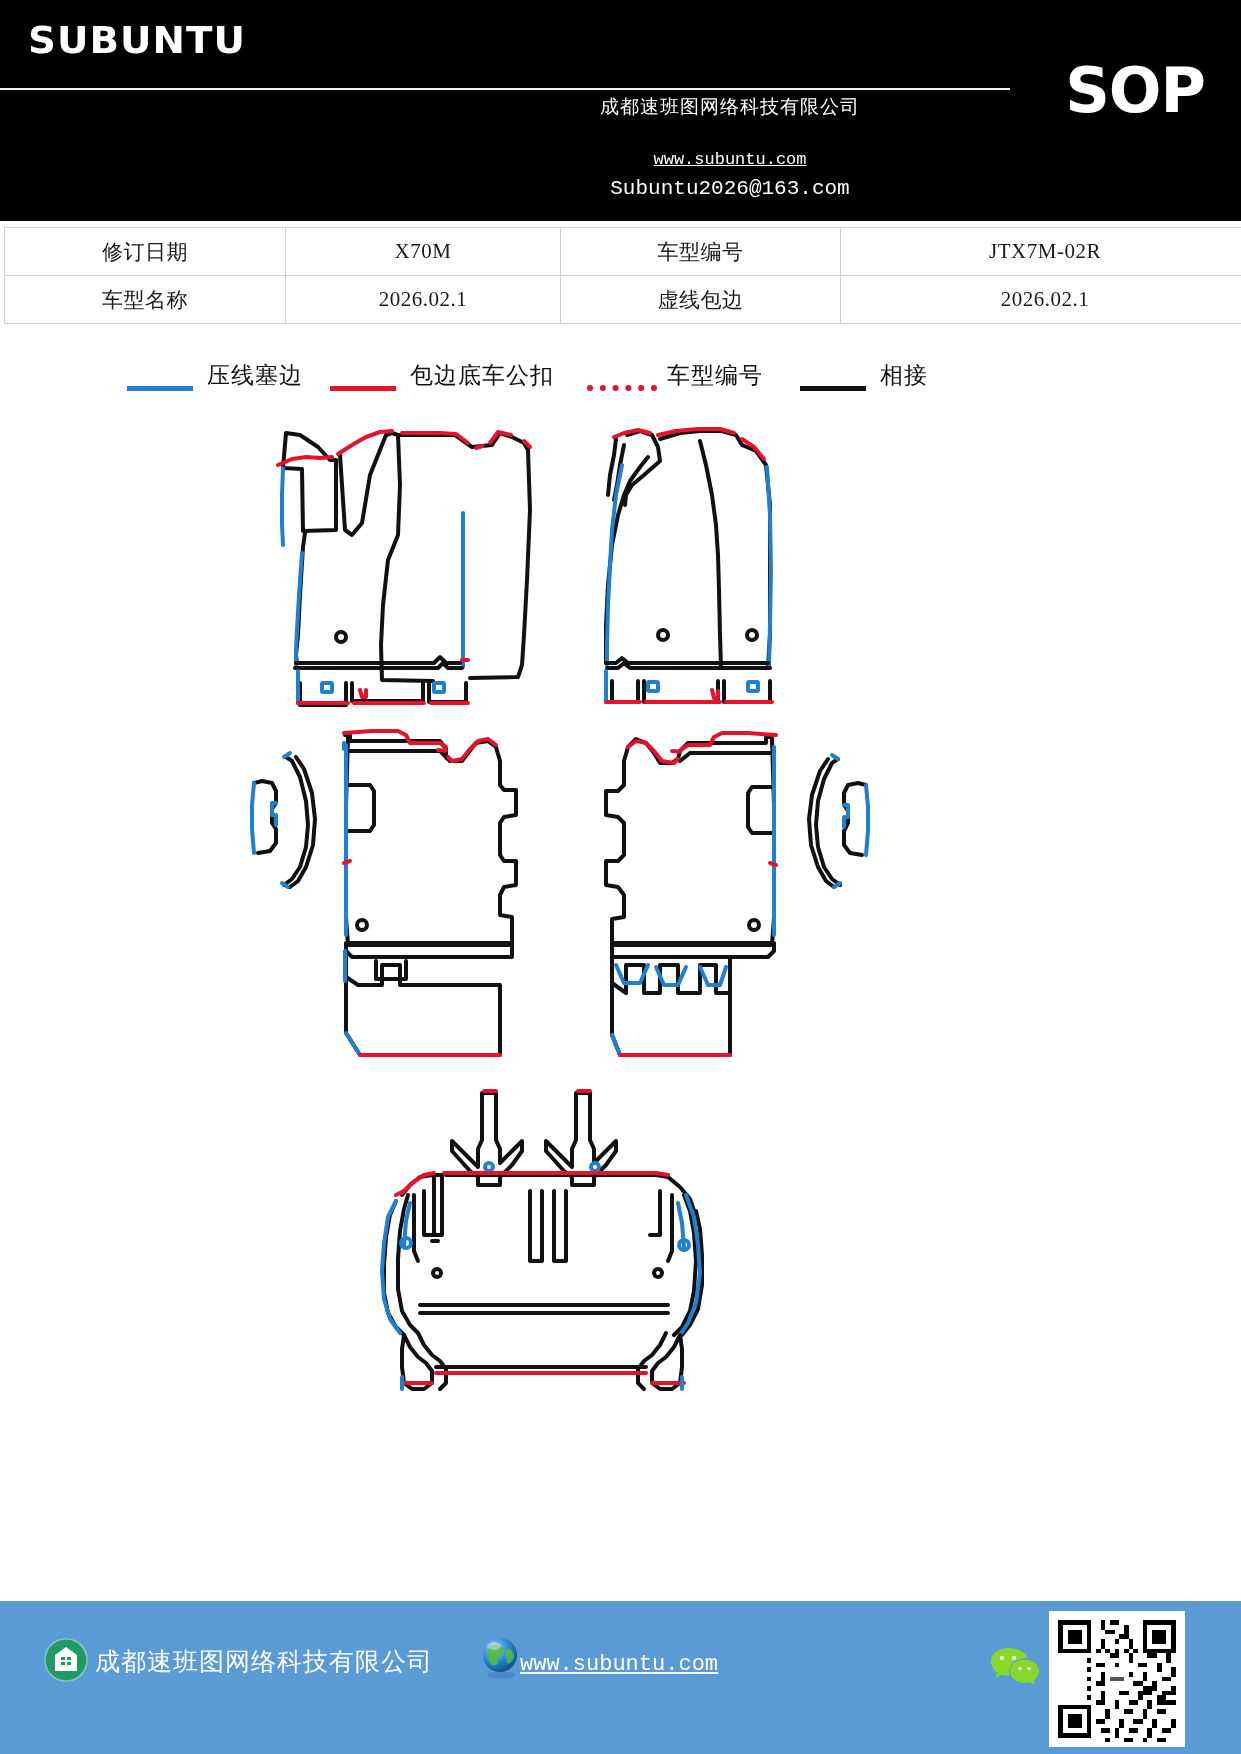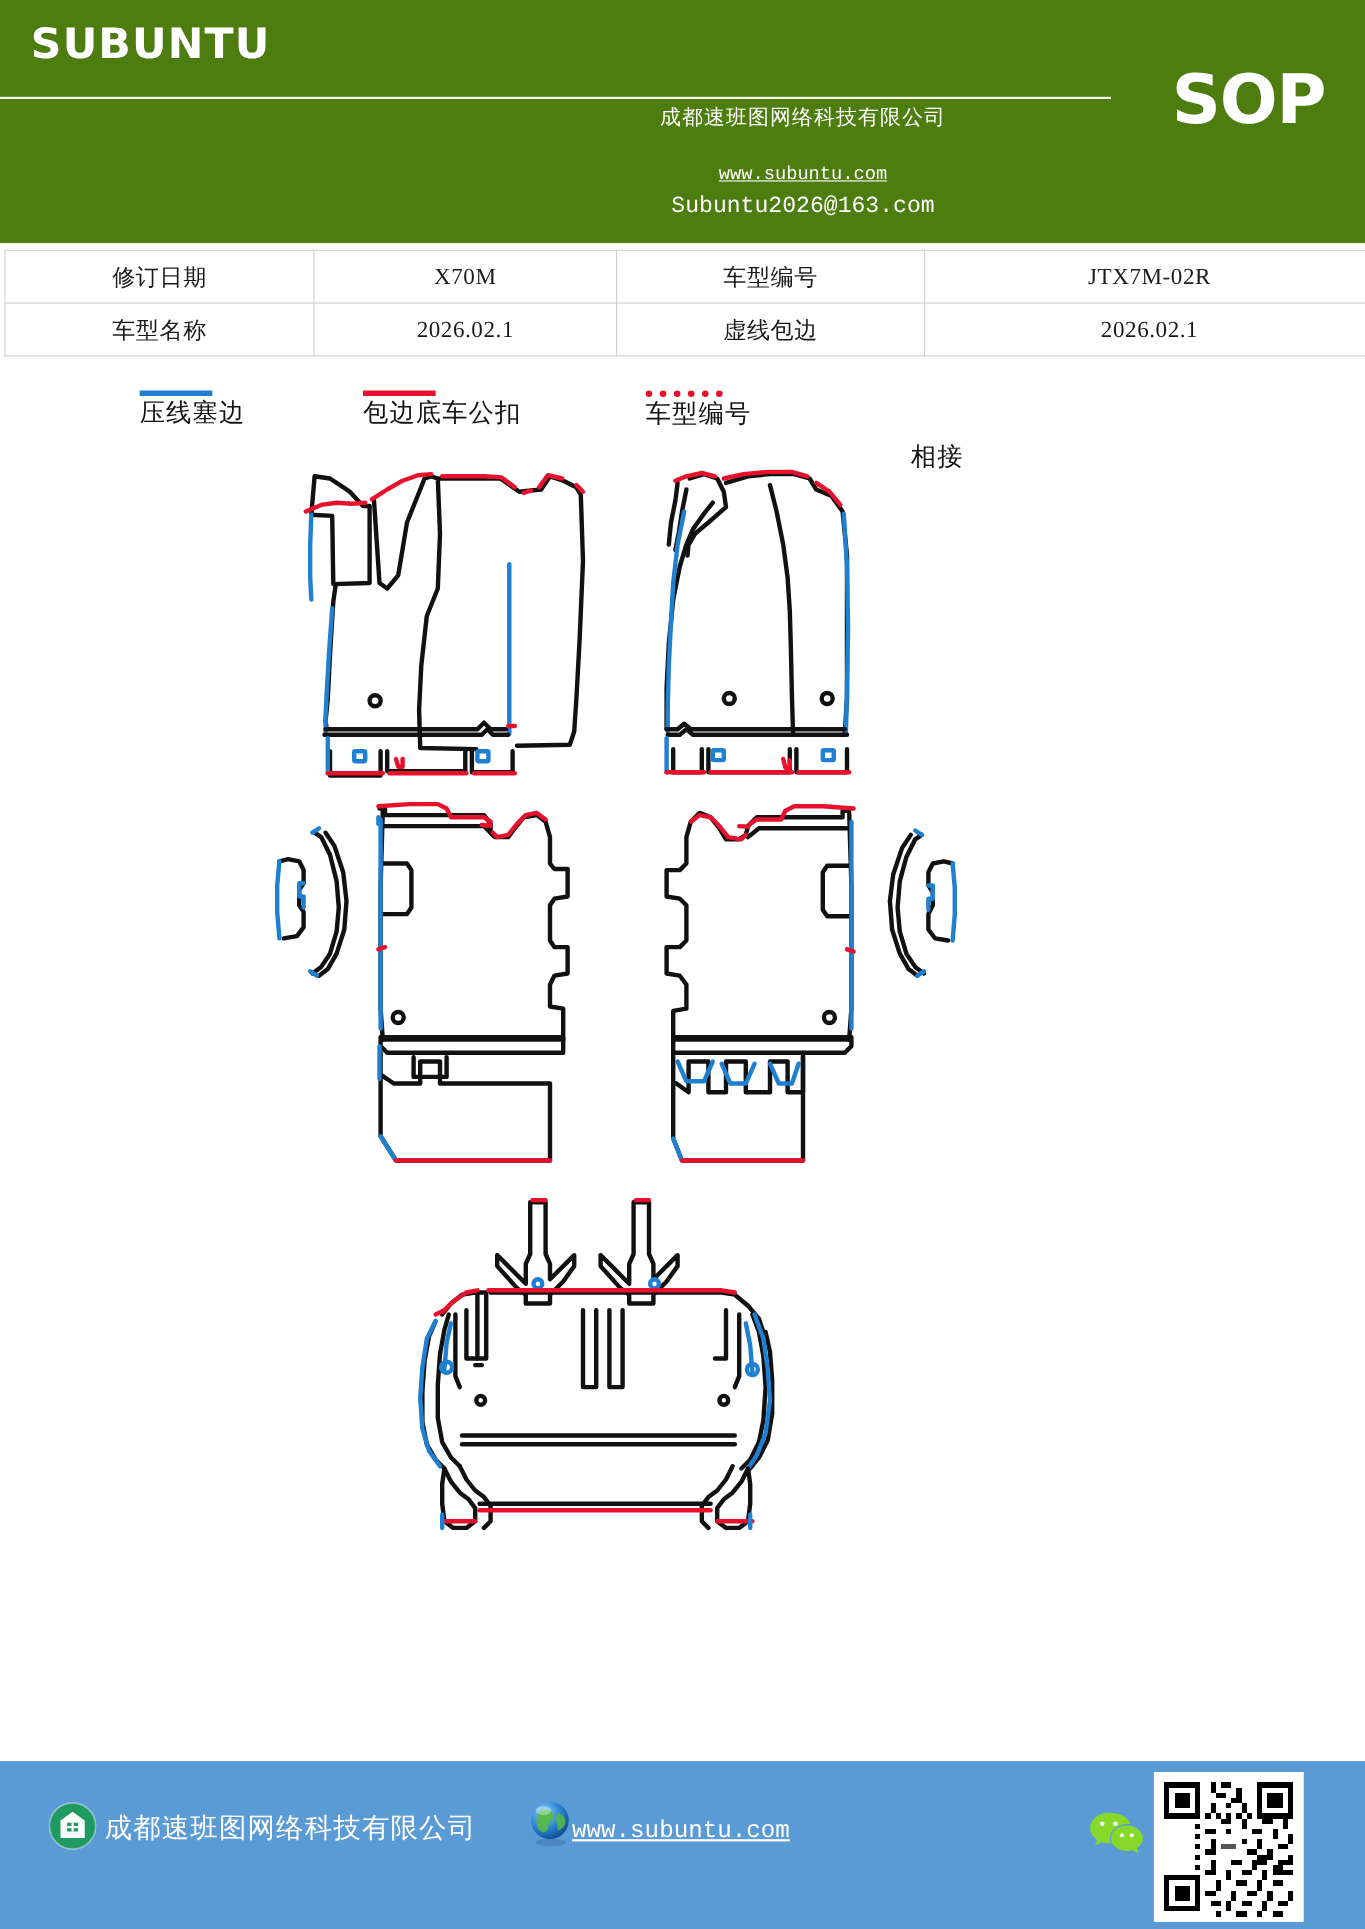--- a/index.html
+++ b/index.html
@@ -8,21 +8,21 @@
     background:#ffffff;
     font-family:"Liberation Serif","DejaVu Serif",serif;
     overflow:hidden;
     position:relative;
   }
   .page{position:relative;width:1241px;height:1754px;}
 
   
   .header{
     position:absolute;left:0;top:0;width:1241px;height:221px;
-    background:#4d7c0f;
+    background:#000000;
   }
   .brand{
     position:absolute;left:28px;top:18px;
     color:#ffffff;
     font-family:"DejaVu Sans","Liberation Sans",sans-serif;
     font-weight:bold;
     font-size:38px;
     letter-spacing:1px;
     transform:scaleX(1.02);
     transform-origin:left top;
@@ -77,21 +77,21 @@
   }
   .c1{width:278px;}
   .c2{width:272px;}
   .c3{width:277px;}
   .c4{width:406px;}
 
   
   .legend{
     position:absolute;left:0;top:355px;width:1241px;height:40px;
   }
-  .lg-item{position:absolute;top:0;height:36px;display:flex;align-items:flex-start;flex-direction:column;}
+  .lg-item{position:absolute;top:0;height:36px;display:flex;align-items:flex-end;}
   .lg-swatch{width:66px;height:5px;margin-right:14px;}
   .lg-swatch.dotted{
     height:0;border-top:6px dotted #e8112d;width:70px;margin-right:10px;
   }
   .lg-label{font-size:23px;color:#111;letter-spacing:1px;white-space:nowrap;}
 
   
   .drawing{
     position:absolute;left:0;top:405px;width:1241px;height:1010px;
   }
@@ -164,21 +164,21 @@
       <span class="lg-label">压线塞边</span>
     </div>
     <div class="lg-item" style="left:330px;">
       <span class="lg-swatch" style="background:#e8112d;"></span>
       <span class="lg-label">包边底车公扣</span>
     </div>
     <div class="lg-item" style="left:587px;">
       <span class="lg-swatch dotted"></span>
       <span class="lg-label">车型编号</span>
     </div>
-    <div class="lg-item" style="left:828px;gap:45px;">
+    <div class="lg-item" style="left:800px;">
       <span class="lg-swatch" style="background:#111111;"></span>
       <span class="lg-label">相接</span>
     </div>
   </div>
 
   <div class="drawing">
     <svg viewBox="0 0 1241 1010" xmlns="http://www.w3.org/2000/svg">
       <g fill="none" stroke-width="4" stroke-linecap="round" stroke-linejoin="round">
 
         <g>

